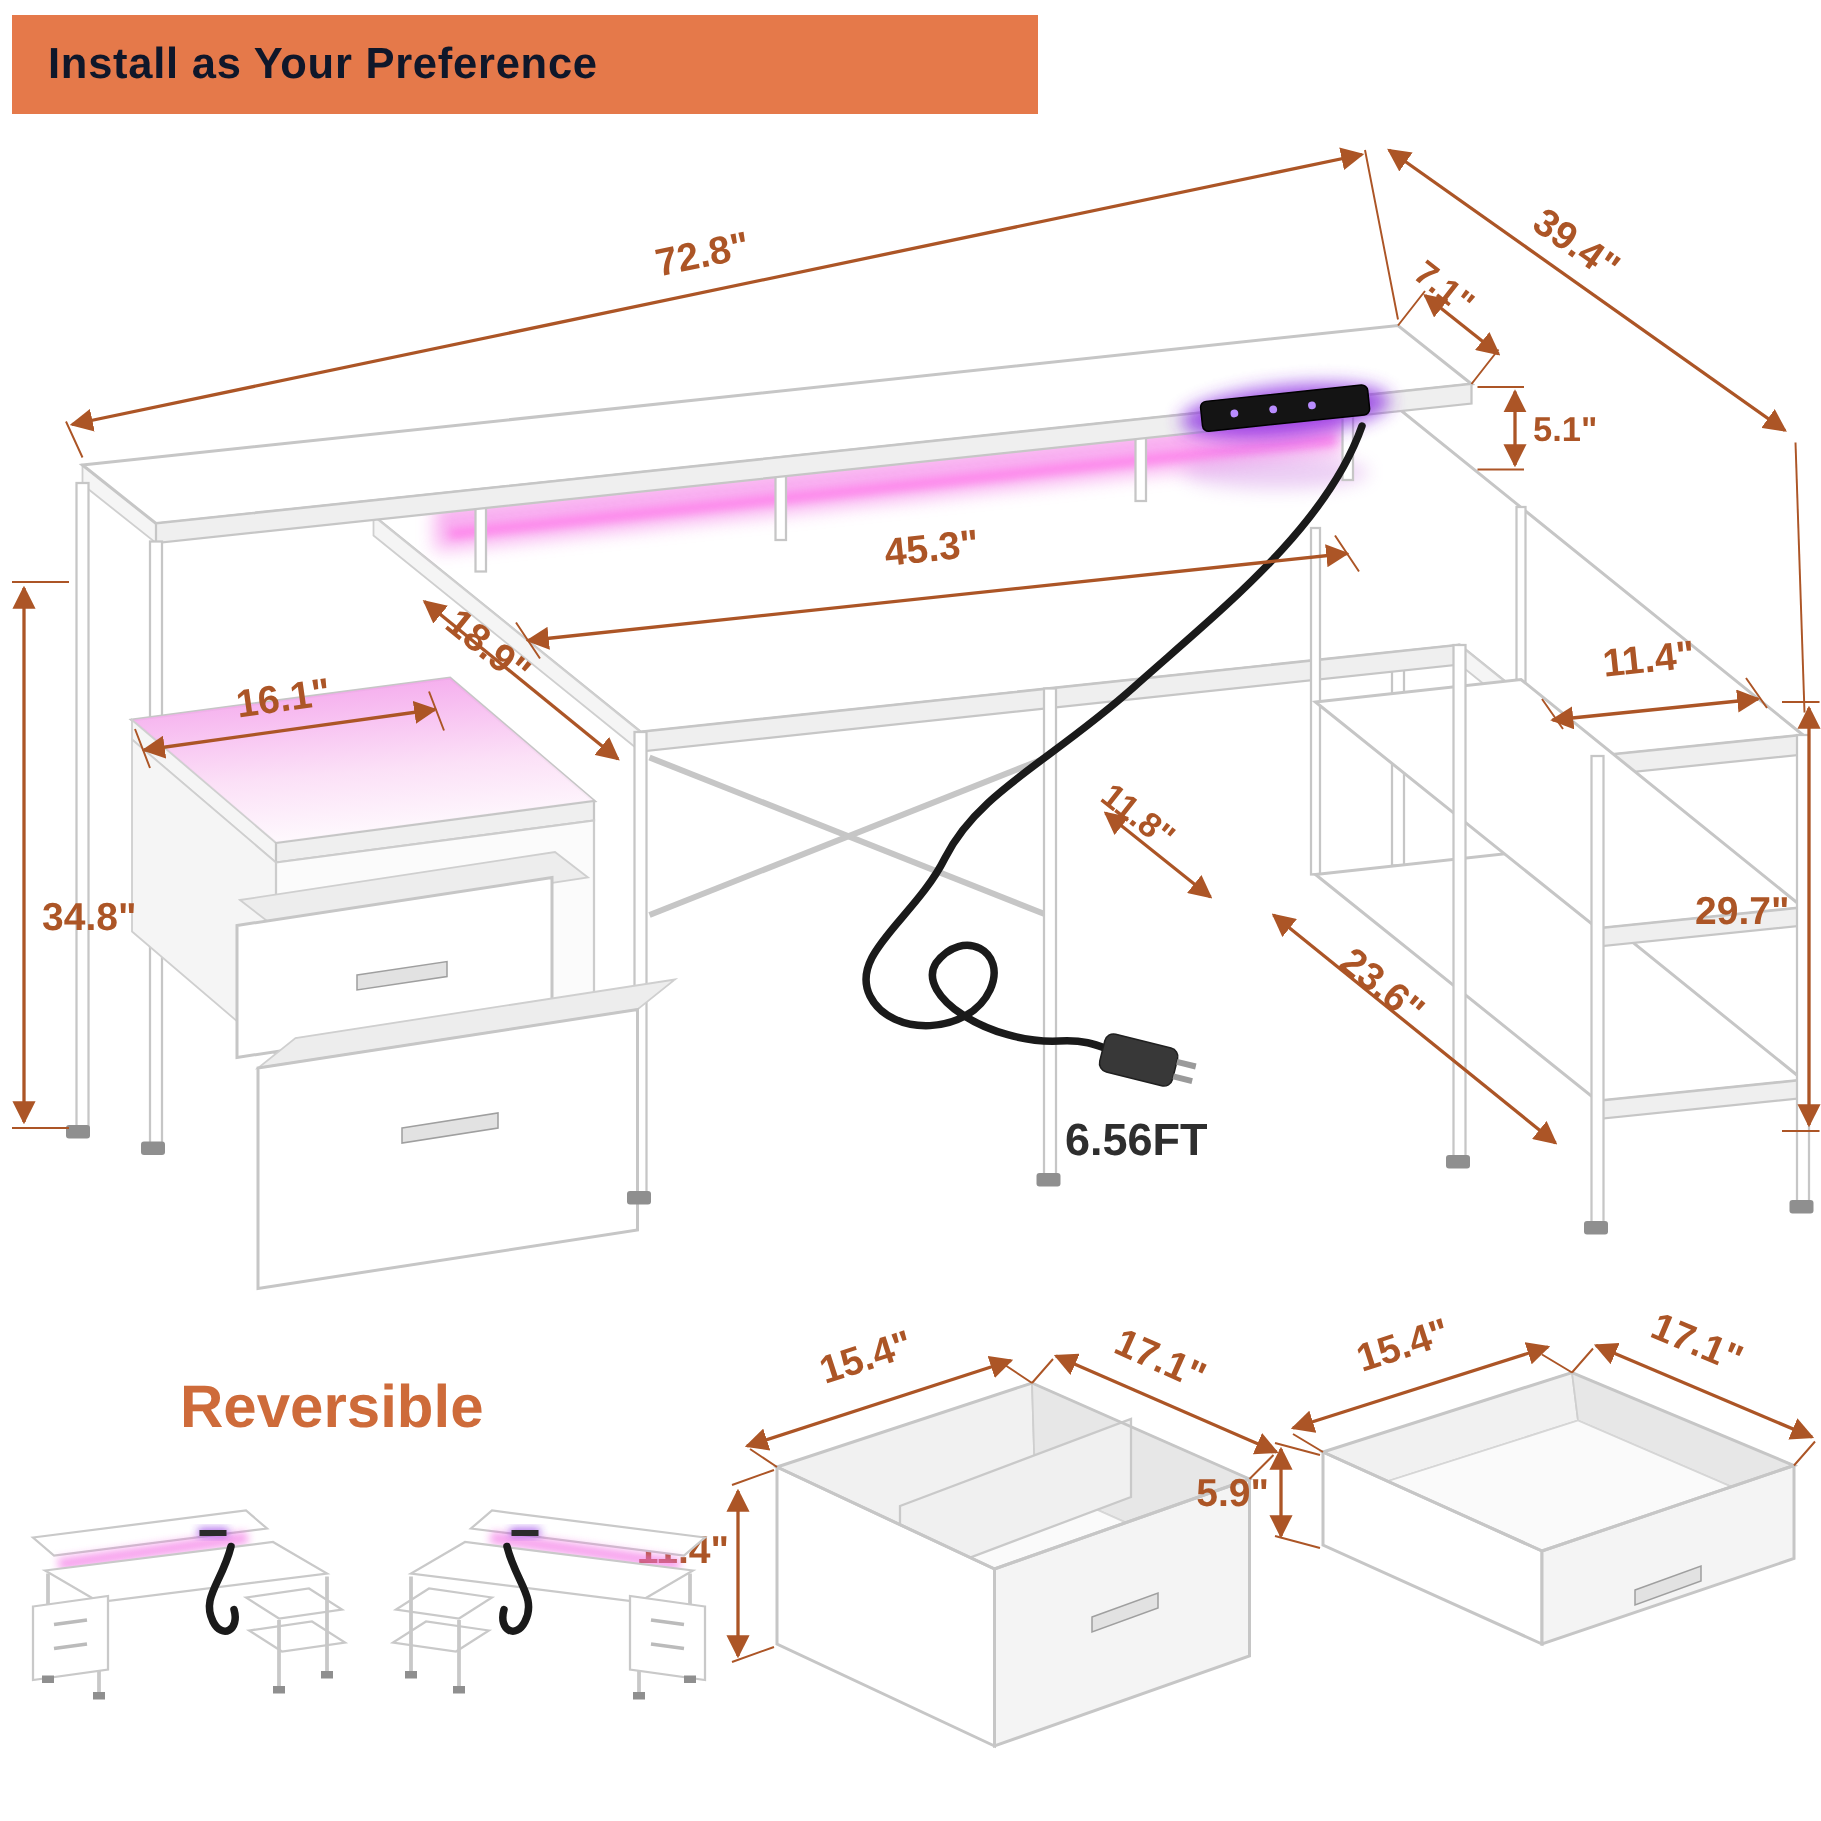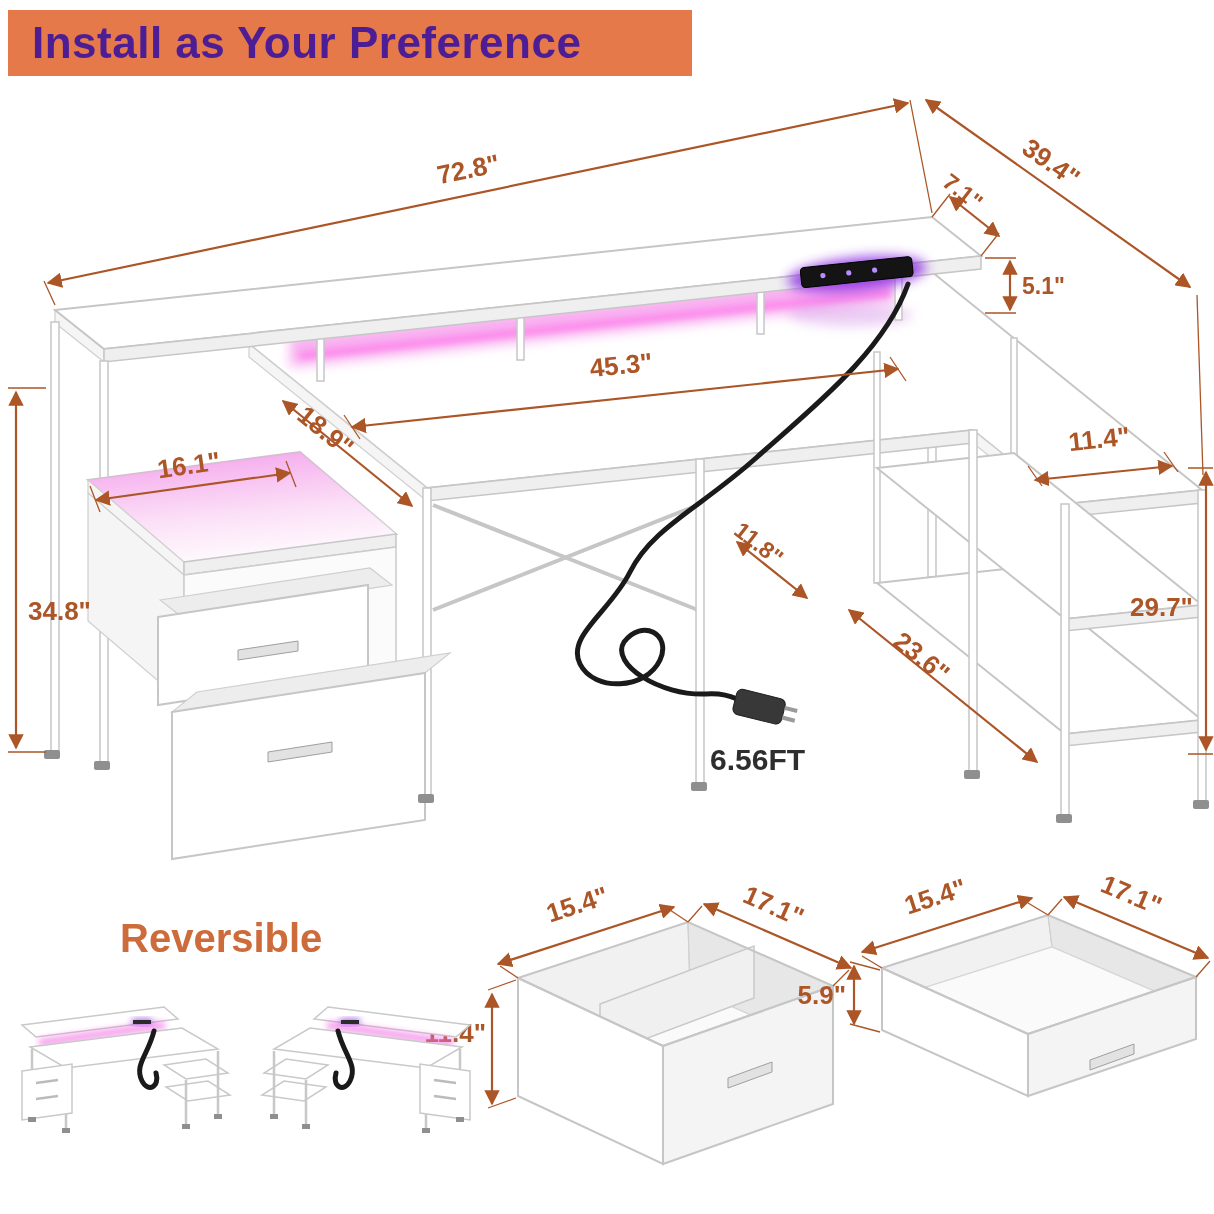--- a/index.html
+++ b/index.html
@@ -1,20 +1,20 @@
 <!DOCTYPE html>
 <html><head>
 <meta charset="utf-8">
 <style>
   html,body{margin:0;padding:0;background:#ffffff;}
   #stage{position:relative;width:1214px;height:1214px;background:#ffffff;overflow:hidden;
          font-family:"Liberation Sans",sans-serif;}
   #banner{position:absolute;left:8px;top:10px;width:684px;height:66px;background:#E5794A;
           display:flex;align-items:center;}
-  #banner .title{color:#4c1d95;font-size:44px;font-weight:bold;padding-left:24px;letter-spacing:.5px;}
+  #banner .title{color:#0f172a;font-size:29px;font-weight:bold;padding-left:24px;letter-spacing:.5px;}
   #reversible{position:absolute;left:120px;top:916px;color:#CE6B3A;font-size:40px;font-weight:bold;text-align:center;}
   svg{position:absolute;left:0;top:0;}
   .panel{fill:#ffffff;stroke:#c6c6c6;stroke-width:2;}
   .panelthin{fill:#ffffff;stroke:#c9c9c9;stroke-width:1.5;}
   .face{fill:#efefef;stroke:#c6c6c6;stroke-width:1.5;}
   .face2{fill:#f5f5f5;stroke:#cfcfcf;stroke-width:1.2;}
   .inner{fill:#ededed;stroke:#cfcfcf;stroke-width:1.2;}
   .leg{fill:#ffffff;stroke:#c6c6c6;stroke-width:1.5;}
   .foot{fill:#8f8f8f;}
   .brace{stroke:#c6c6c6;stroke-width:4;fill:none;}

